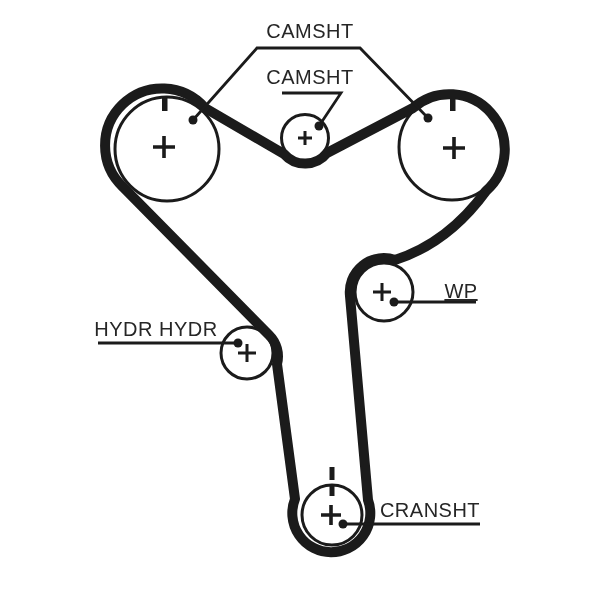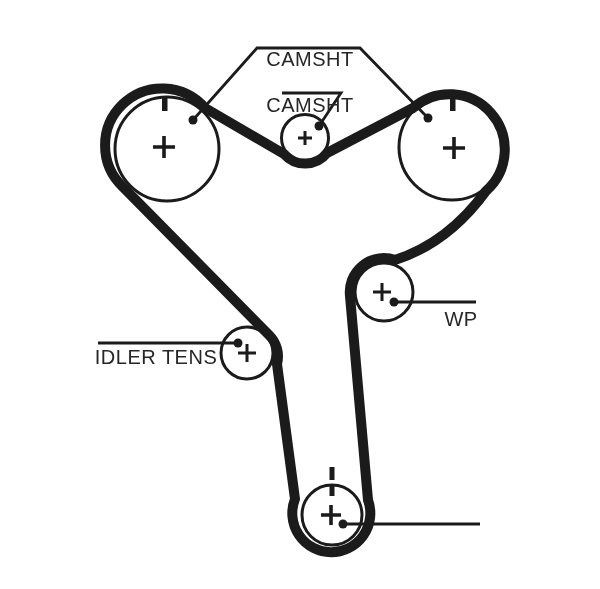--- a/index.html
+++ b/index.html
@@ -45,25 +45,24 @@
   .tick { fill: var(--ink); stroke: none; }
   .label {
     position: absolute;
     transform: translateX(-50%);
     font-size: 20px;
     line-height: 1;
     letter-spacing: 0.5px;
     color: var(--text);
     white-space: nowrap;
     user-select: none;
-    margin-top: 28px;
   }
   .label-camshaft   { left: 310px; top: 21px; }
   .label-idler      { left: 310px; top: 67px; }
-  .label-wp         { left: 461px; top: 281px; }
+  .label-wp         { left: 461px; top: 281px; text-decoration: underline; }
   .label-hydr-tens  { left: 156px; top: 319px; }
   .label-crankshaft { left: 430px; top: 500px; }
 </style>
 </head>
 <body>
 
 <div class="diagram">
 
   <svg width="600" height="589" viewBox="0 0 600 589">
 
@@ -118,14 +117,15 @@
       <circle class="dot" cx="319" cy="126" r="4.5"></circle>
       <circle class="dot" cx="394" cy="302" r="4.5"></circle>
       <circle class="dot" cx="238" cy="343" r="4.5"></circle>
       <circle class="dot" cx="343" cy="524" r="4.5"></circle>
     </g>
   </svg>
 
   <div class="label label-camshaft">CAMSHT</div>
   <div class="label label-idler">CAMSHT</div>
   <div class="label label-wp">WP</div>
-  <div class="label label-hydr-tens">IDLER TENS</div>
+  <div class="label label-hydr-tens">HYDR HYDR</div>
+  <div class="label label-crankshaft">CRANSHT</div>
 </div>
 
 </body></html>

